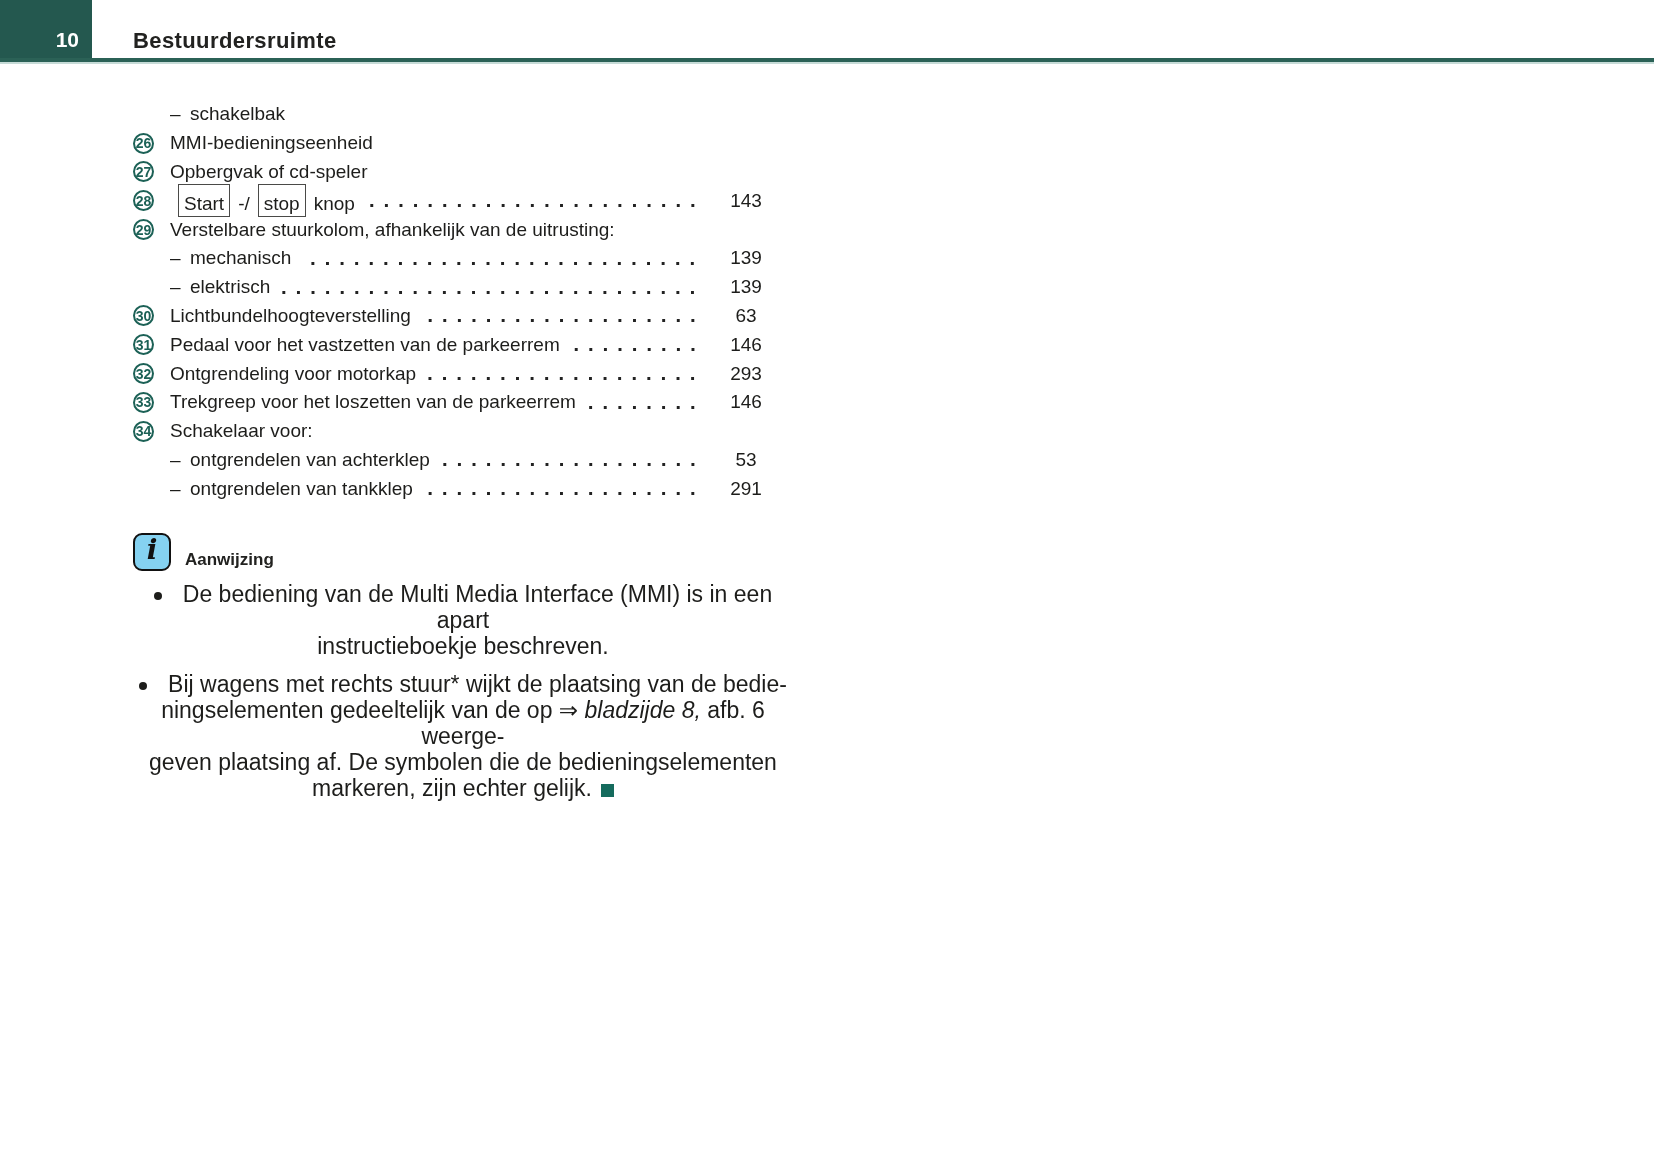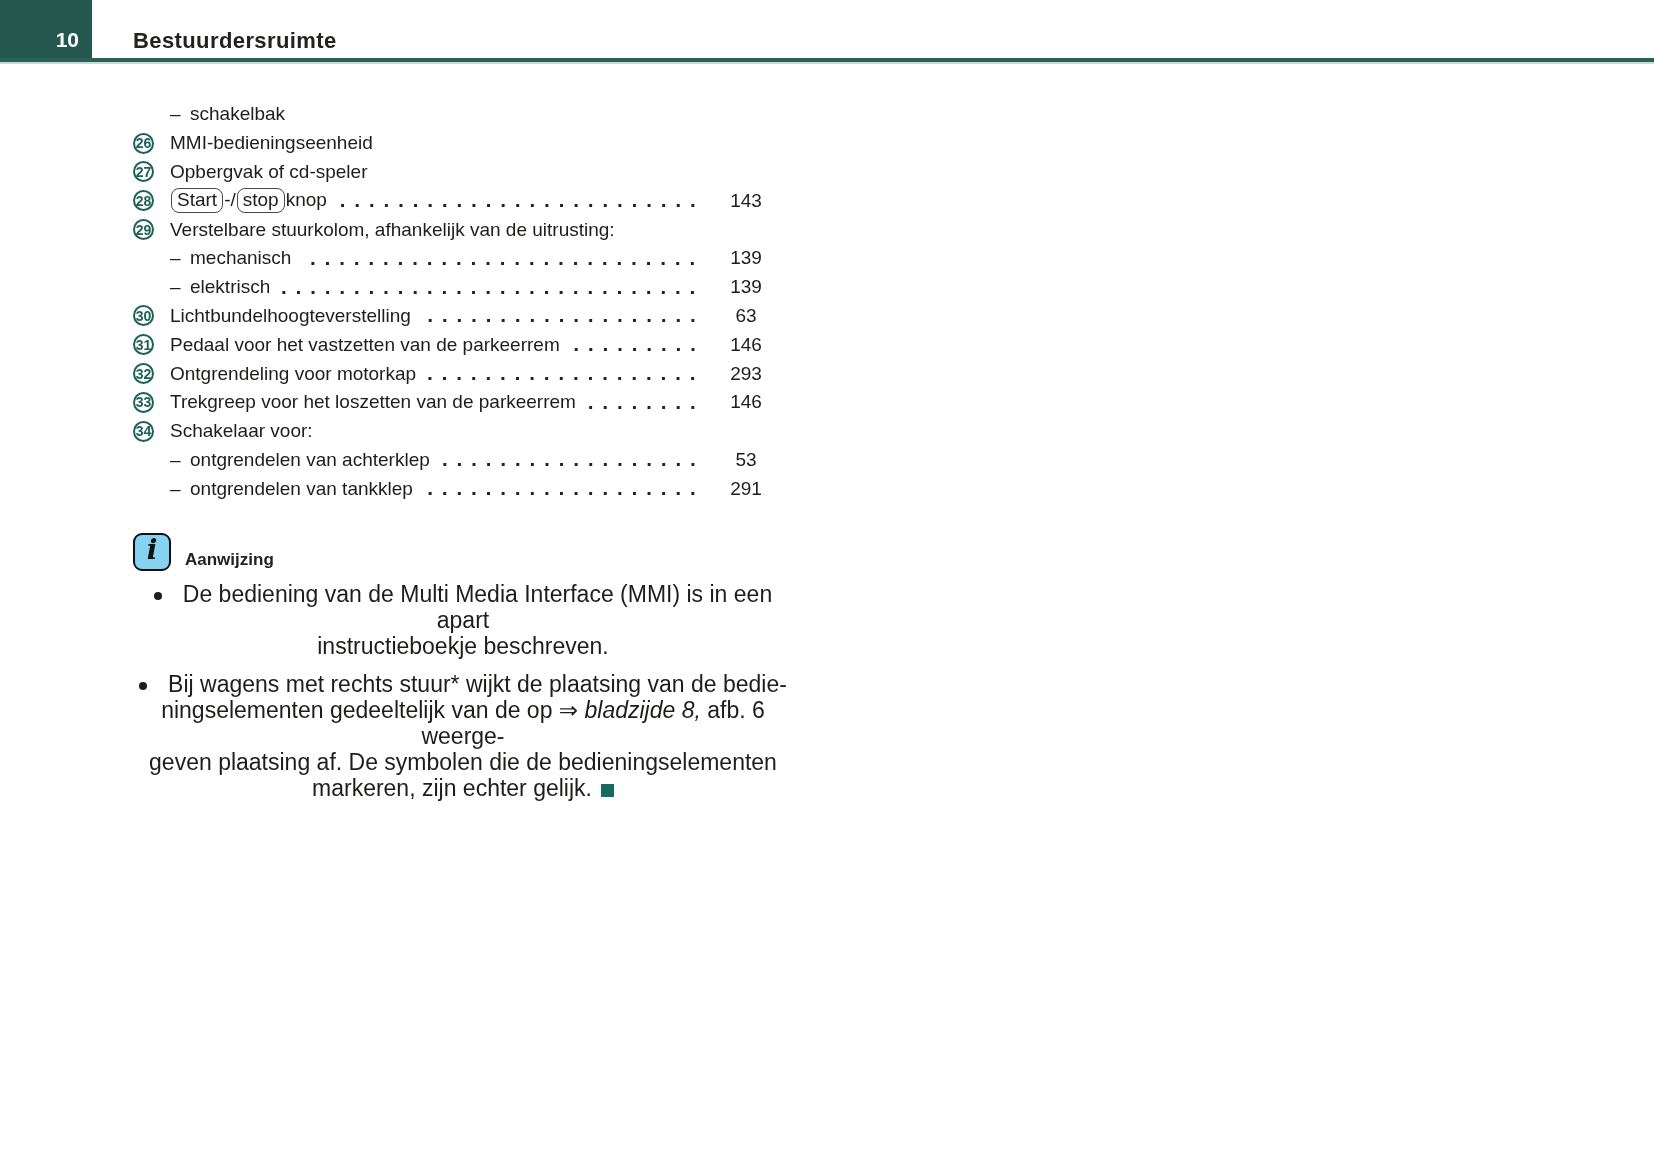--- a/index.html
+++ b/index.html
@@ -66,24 +66,24 @@
     display: inline-flex;
     align-items: center;
     justify-content: center;
     box-sizing: border-box;
   }
   .dash-glyph { width: 20px; flex: 0 0 20px; }
   .label { white-space: nowrap; }
   .keycap {
     display: inline-block;
     border: 1.5px solid #4a4a48;
-    border-radius: 8px;
-    padding: 0 5px 1px 5px;
+    border-radius: 0;
+    padding: 8px 5px 1px 5px;
     line-height: 22px;
-    margin: 0 1px;
+    margin: 0 8px;
   }
   .leader {
     flex: 1 1 auto;
     height: 3px;
     margin-left: 12px;
     position: relative;
     top: 5px;
     background-image: radial-gradient(circle, #222 1.45px, transparent 1.6px);
     background-size: 14.6px 3px;
     background-repeat: repeat-x;

